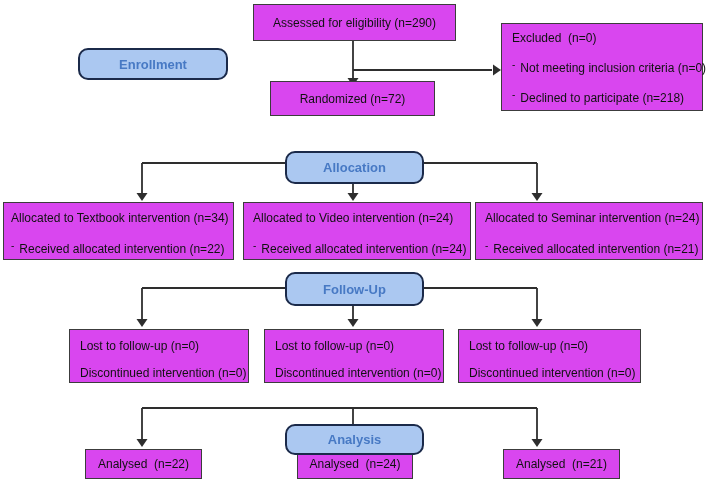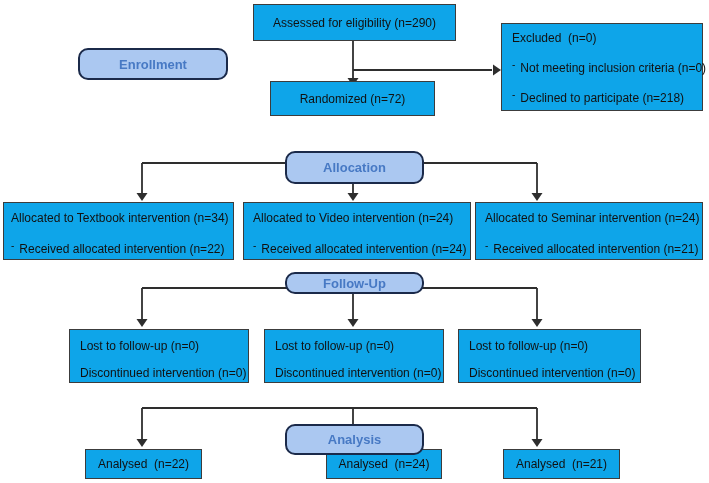--- a/index.html
+++ b/index.html
@@ -11,21 +11,21 @@
     --text:#111111;
   }
   html,body{margin:0;padding:0;background:#ffffff;}
   #canvas{
     position:relative;width:709px;height:483px;background:#ffffff;
     font-family:"Liberation Sans",sans-serif;color:var(--text);
     overflow:hidden;
   }
   svg.connectors{position:absolute;left:0;top:0;z-index:1;}
   .box{
-    position:absolute;background:#0ea5e9;border:1.5px solid var(--box-border);
+    position:absolute;background:#d946ef;border:1.5px solid var(--box-border);
     box-sizing:border-box;font-size:12px;z-index:2;
   }
   .center{display:flex;align-items:center;justify-content:center;}
   .leftcol{display:flex;flex-direction:column;justify-content:flex-start;}
   .line{white-space:pre;line-height:14px;}
   .bullet{
     display:inline-block;font-size:10px;vertical-align:4px;margin-right:5px;
     letter-spacing:0;
   }
   .stage{
@@ -108,21 +108,21 @@
   <div class="box leftcol" style="left:243px;top:202px;width:228px;height:58px;padding:8px 2px 0 9px;gap:14px;">
     <div class="line">Allocated to Video intervention (n=24)</div>
     <div class="line"><span class="bullet">-</span><span>Received allocated intervention (n=24)</span></div>
   </div>
 
   <div class="box leftcol" style="left:475px;top:202px;width:228px;height:58px;padding:8px 2px 0 9px;gap:14px;">
     <div class="line">Allocated to Seminar intervention (n=24)</div>
     <div class="line"><span class="bullet">-</span><span>Received allocated intervention (n=21)</span></div>
   </div>
 
-  <div class="stage" style="left:285px;top:272px;width:139px;height:22px;">
+  <div class="stage" style="left:285px;top:272px;width:139px;height:34px;">
     <span>Follow-Up</span>
   </div>
 
   <div class="box leftcol" style="left:69px;top:329px;width:180px;height:54px;padding:9px 2px 0 10px;gap:13px;">
     <div class="line">Lost to follow-up (n=0)</div>
     <div class="line">Discontinued intervention (n=0)</div>
   </div>
 
   <div class="box leftcol" style="left:264px;top:329px;width:180px;height:54px;padding:9px 2px 0 10px;gap:13px;">
     <div class="line">Lost to follow-up (n=0)</div>
@@ -135,21 +135,21 @@
   </div>
 
   <div class="stage" style="left:285px;top:392px;width:139px;height:31px;margin-top:32px;">
     <span>Analysis</span>
   </div>
 
   <div class="box center" style="left:85px;top:449px;width:117px;height:30px;">
     <span class="line">Analysed  (n=22)</span>
   </div>
 
-  <div class="box center" style="left:297px;top:449px;width:116px;height:30px;margin-left:29px;">
+  <div class="box center" style="left:297px;top:449px;width:116px;height:30px;">
     <span class="line">Analysed  (n=24)</span>
   </div>
 
   <div class="box center" style="left:503px;top:449px;width:117px;height:30px;">
     <span class="line">Analysed  (n=21)</span>
   </div>
 
 </div>
 
 </body></html>

